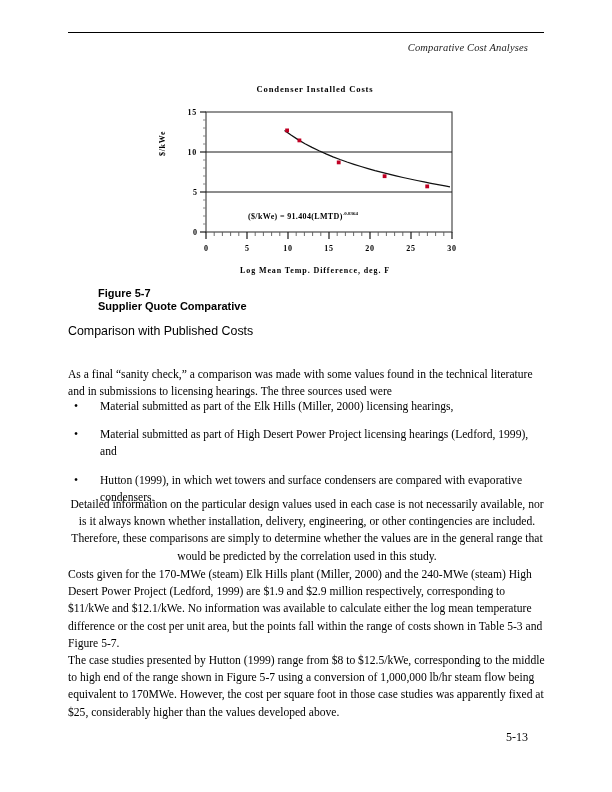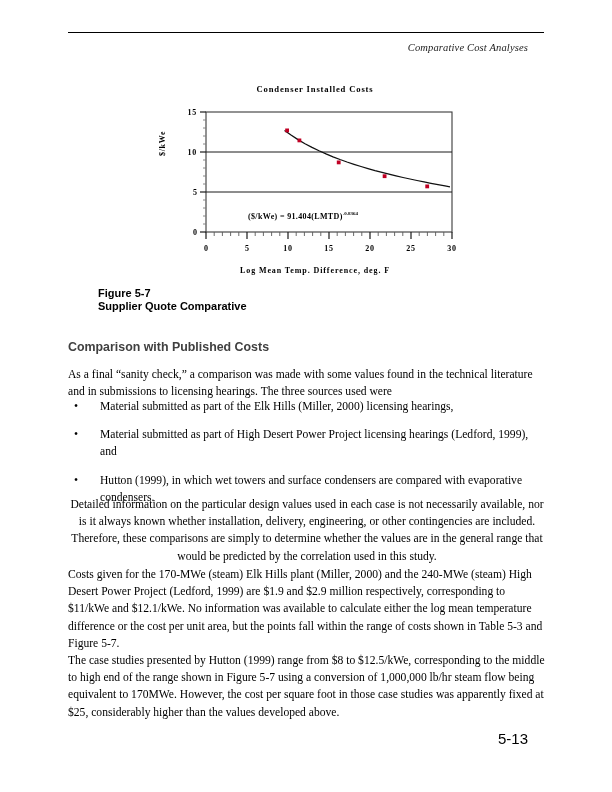--- a/index.html
+++ b/index.html
@@ -119,25 +119,25 @@
     line-height: 12.5px;
     color: #000;
     margin-left: 12px;
   }
   .caption div { white-space: nowrap; }
 
   
   .section-heading {
     position: absolute;
     left: 68px;
-    top: 340px;
+    top: 324px;
     font-family: "Liberation Sans", sans-serif;
-    font-weight: bold;
+    font-weight: normal;
     font-size: 12.4px;
-    color: #404040;
+    color: #000000;
     white-space: nowrap;
   }
   .body-col {
     position: absolute;
     left: 68px;
     width: 478px;
     font-family: "Liberation Serif", serif;
     font-size: 11.6px;
     line-height: 17.2px;
     text-align: left;
@@ -167,22 +167,22 @@
     left: 6px;
     top: 0;
     font-size: 11.6px;
     line-height: 17.2px;
   }
 
   .page-number {
     position: absolute;
     right: 68px;
     top: 730px;
-    font-family: Liberation Sans, sans-serif;
-    font-size: 15px;
+    font-family: Liberation Serif, serif;
+    font-size: 12px;
     color: #000;
   }
 </style>
 </head>
 <body>
 
 <div class="page">
 
   <div class="header-rule"></div>
   <div class="header-title">Comparative Cost Analyses</div>

